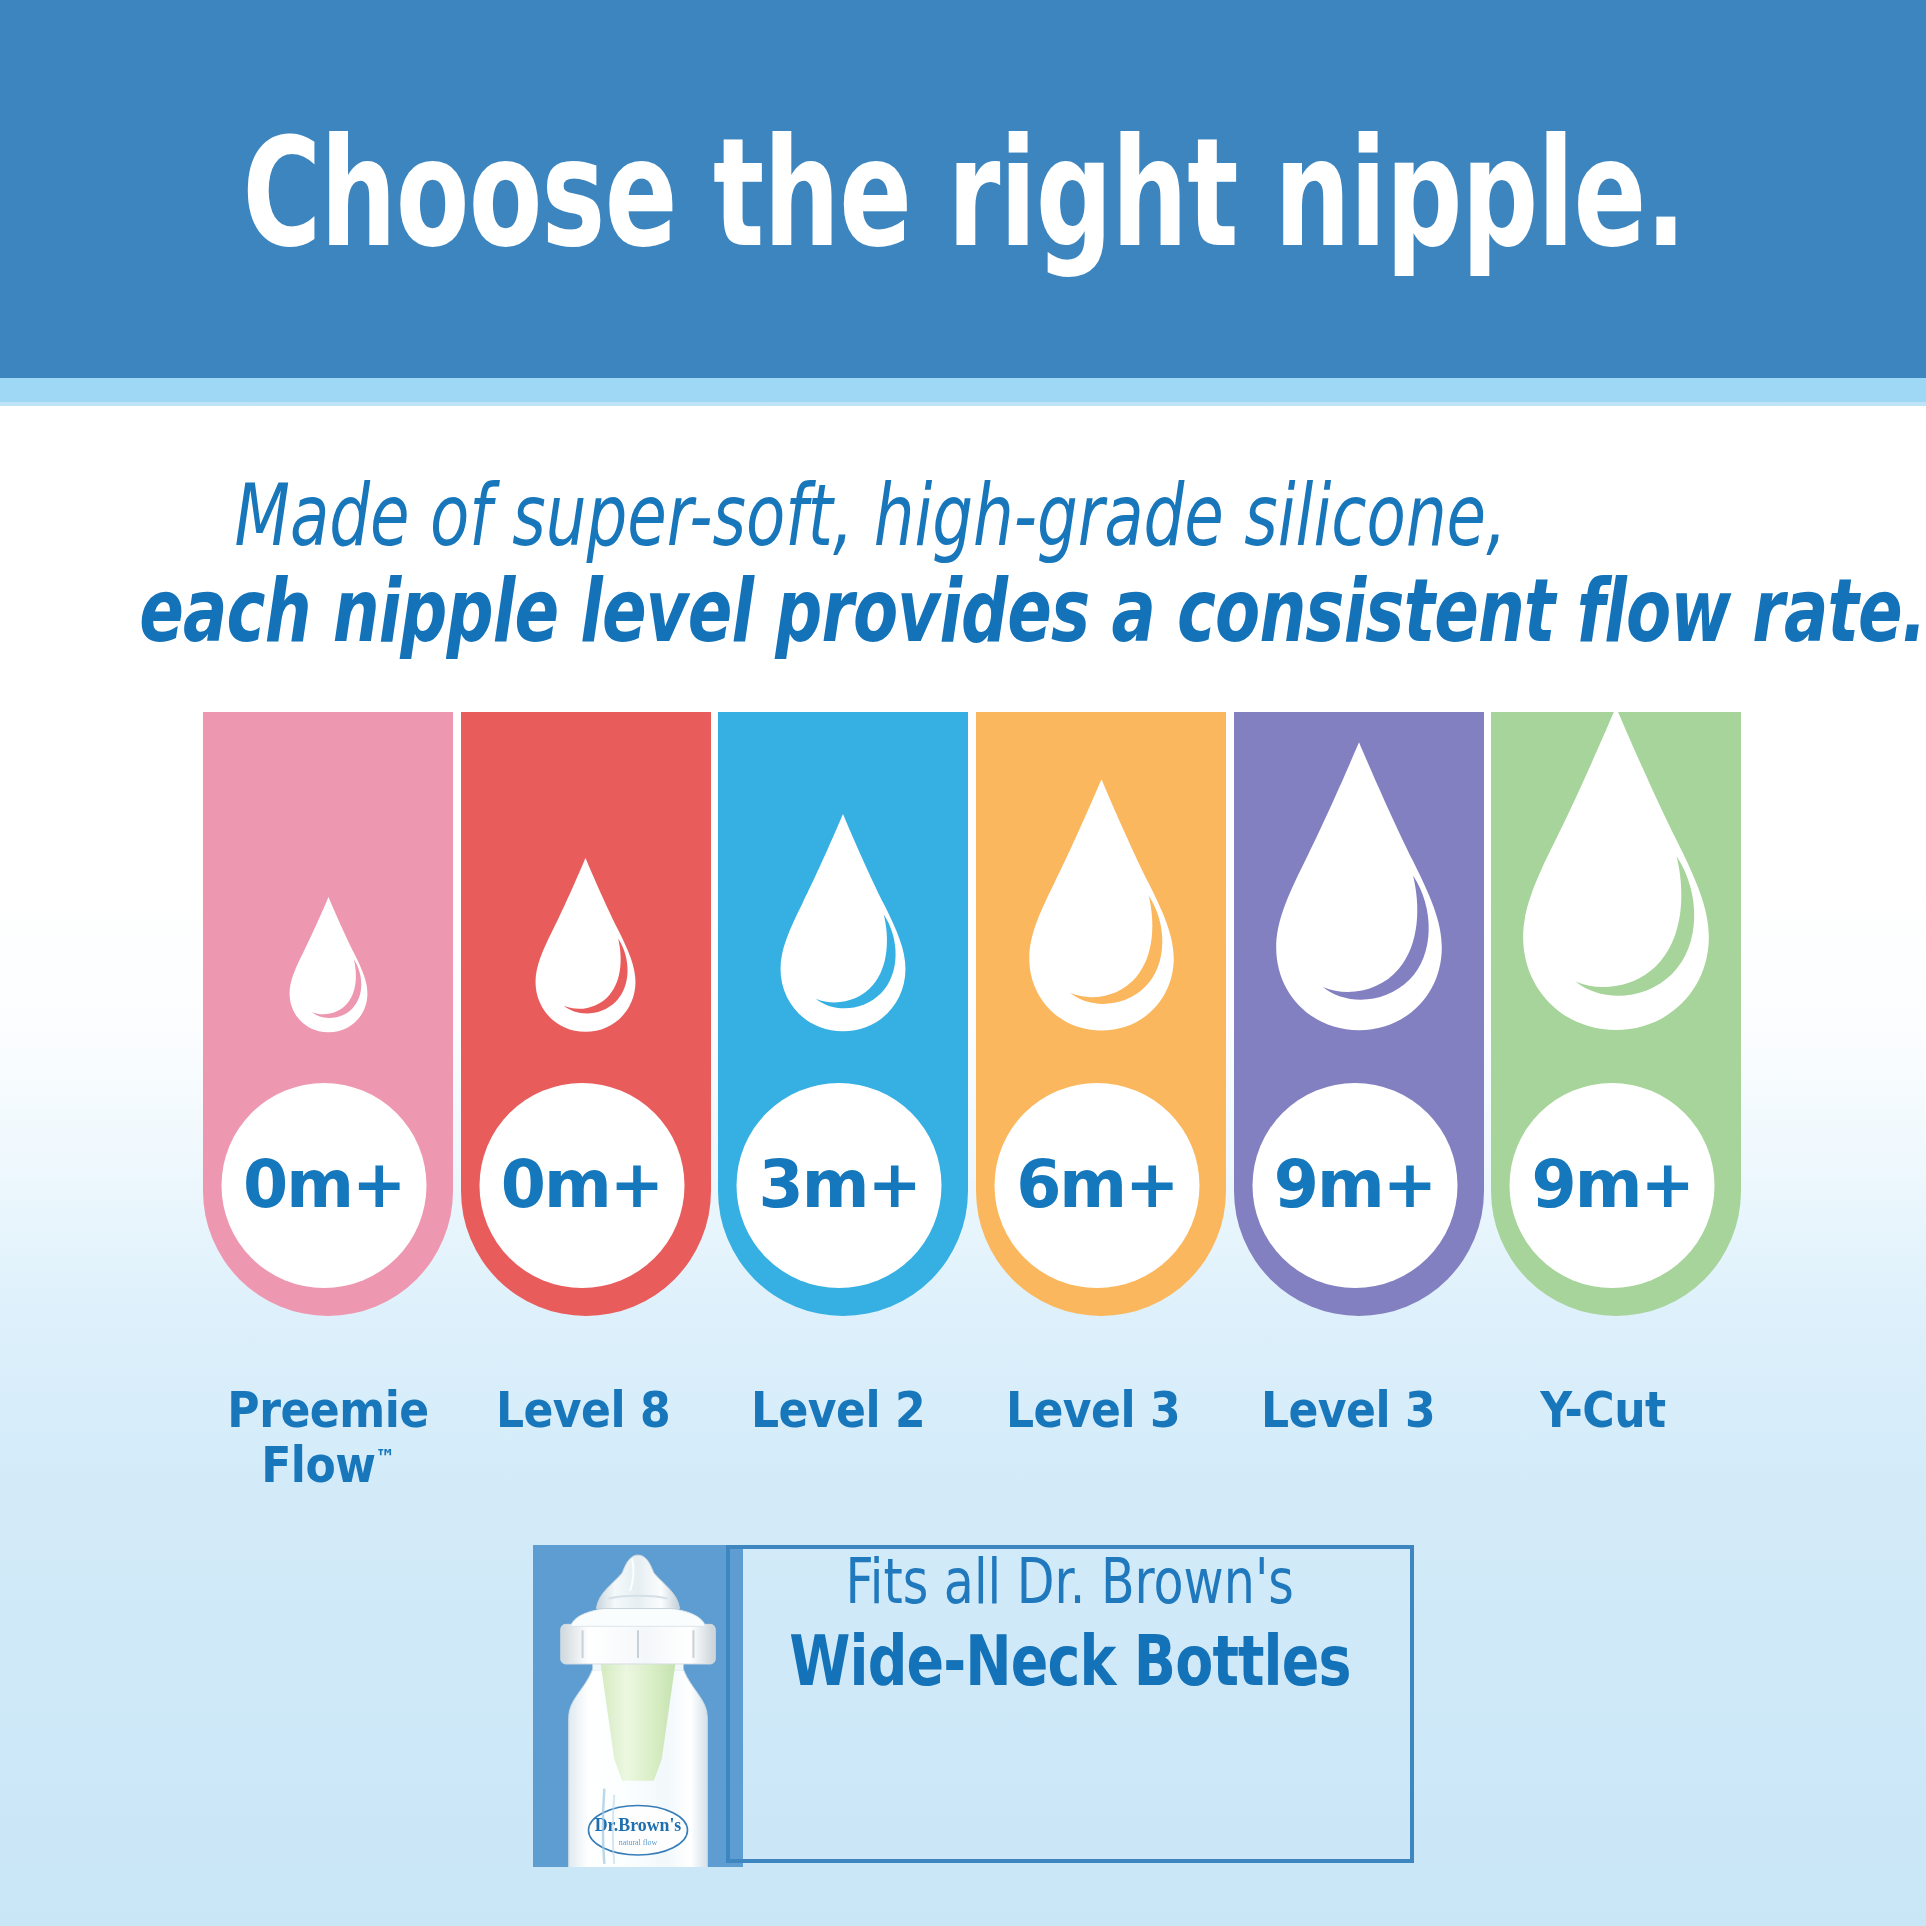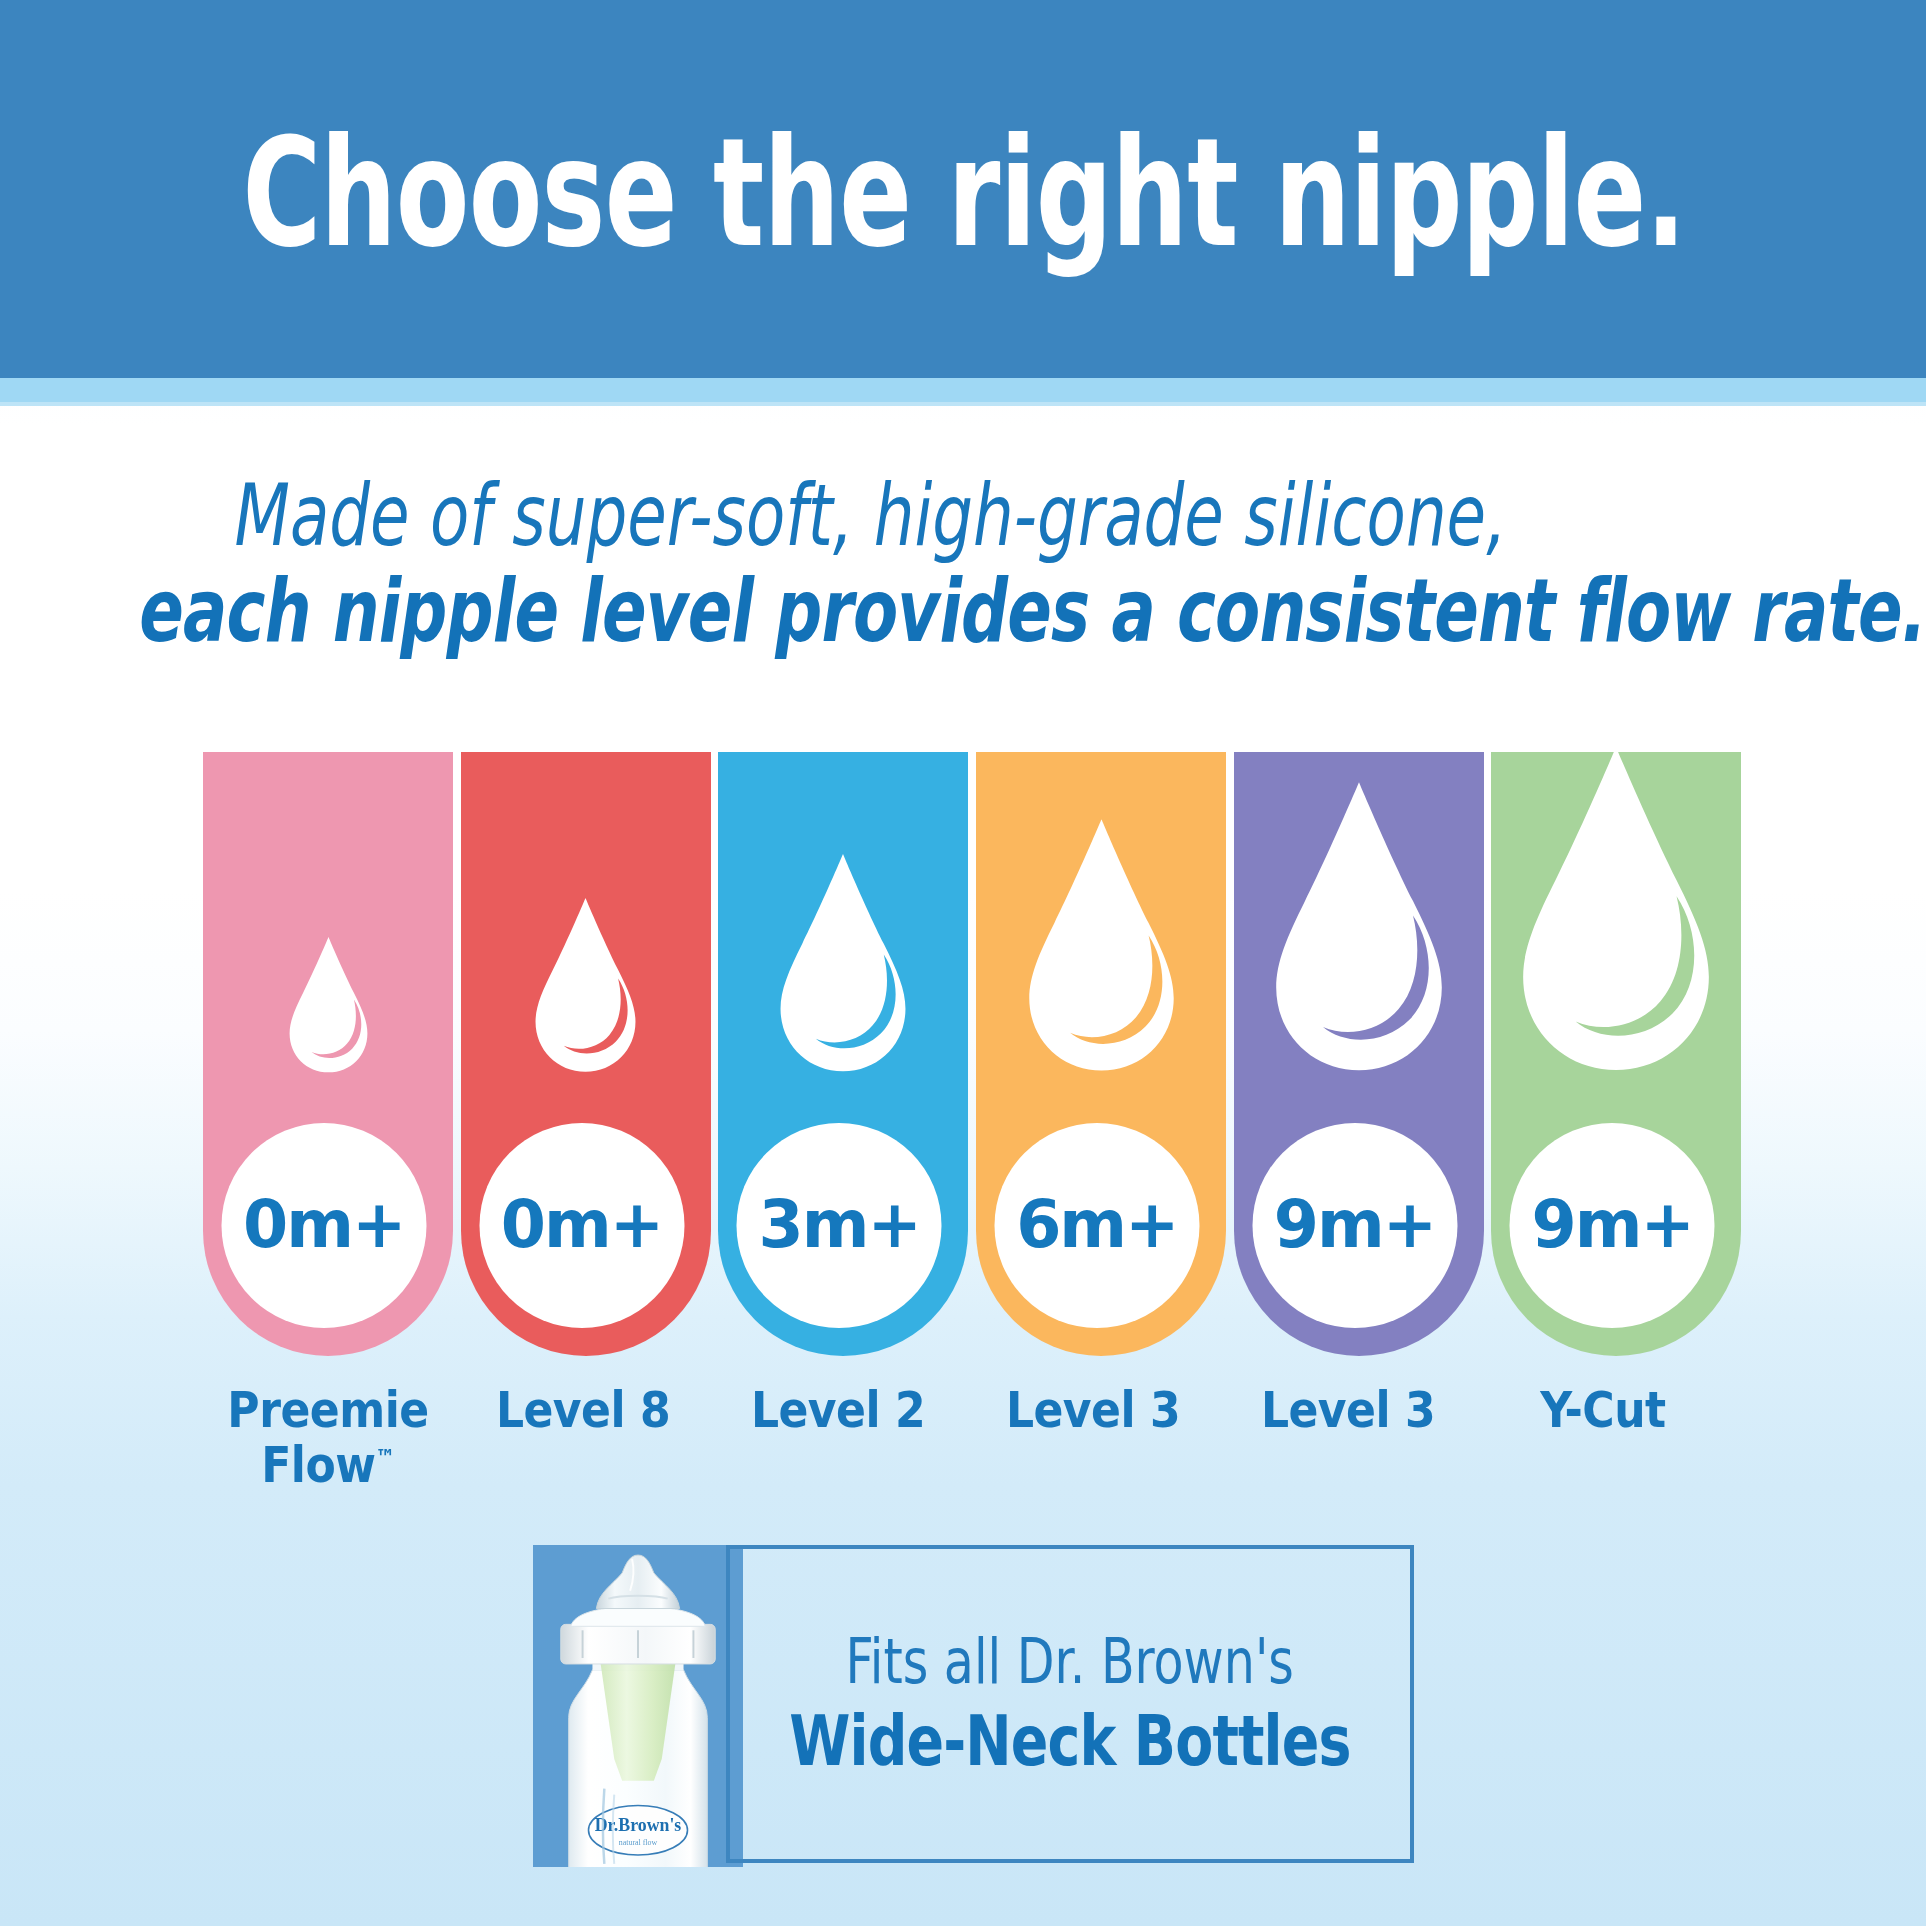--- a/index.html
+++ b/index.html
@@ -97,21 +97,21 @@
     letter-spacing: -1px;
     transform: scaleX(0.84);
     white-space: nowrap;
     margin-top: 6px;
   }
 
   
   .levels {
     position: absolute;
     left: 203px;
-    top: 752px;
+    top: 712px;
     width: 1530px;
     height: 604px;
     display: flex;
     gap: 16px;
   }
   .level-col {
     position: relative;
     width: 250px;
     height: 604px;
   }
@@ -206,21 +206,20 @@
     position: absolute;
     left: 209px;
     top: 0px;
     width: 688px;
     height: 318px;
     border: 4px solid #3d86c0;
     box-sizing: border-box;
     display: flex;
     flex-direction: column;
     align-items: center;
-    justify-content: center;
   }
   .fits-line1 {
     color: #2079bd;
     font-family: "Liberation Sans Narrow", "DejaVu Sans Condensed", "Liberation Sans", sans-serif;
     font-weight: 300;
     font-size: 62px;
     line-height: 1.05;
     transform: scaleX(0.88);
     white-space: nowrap;
   }

